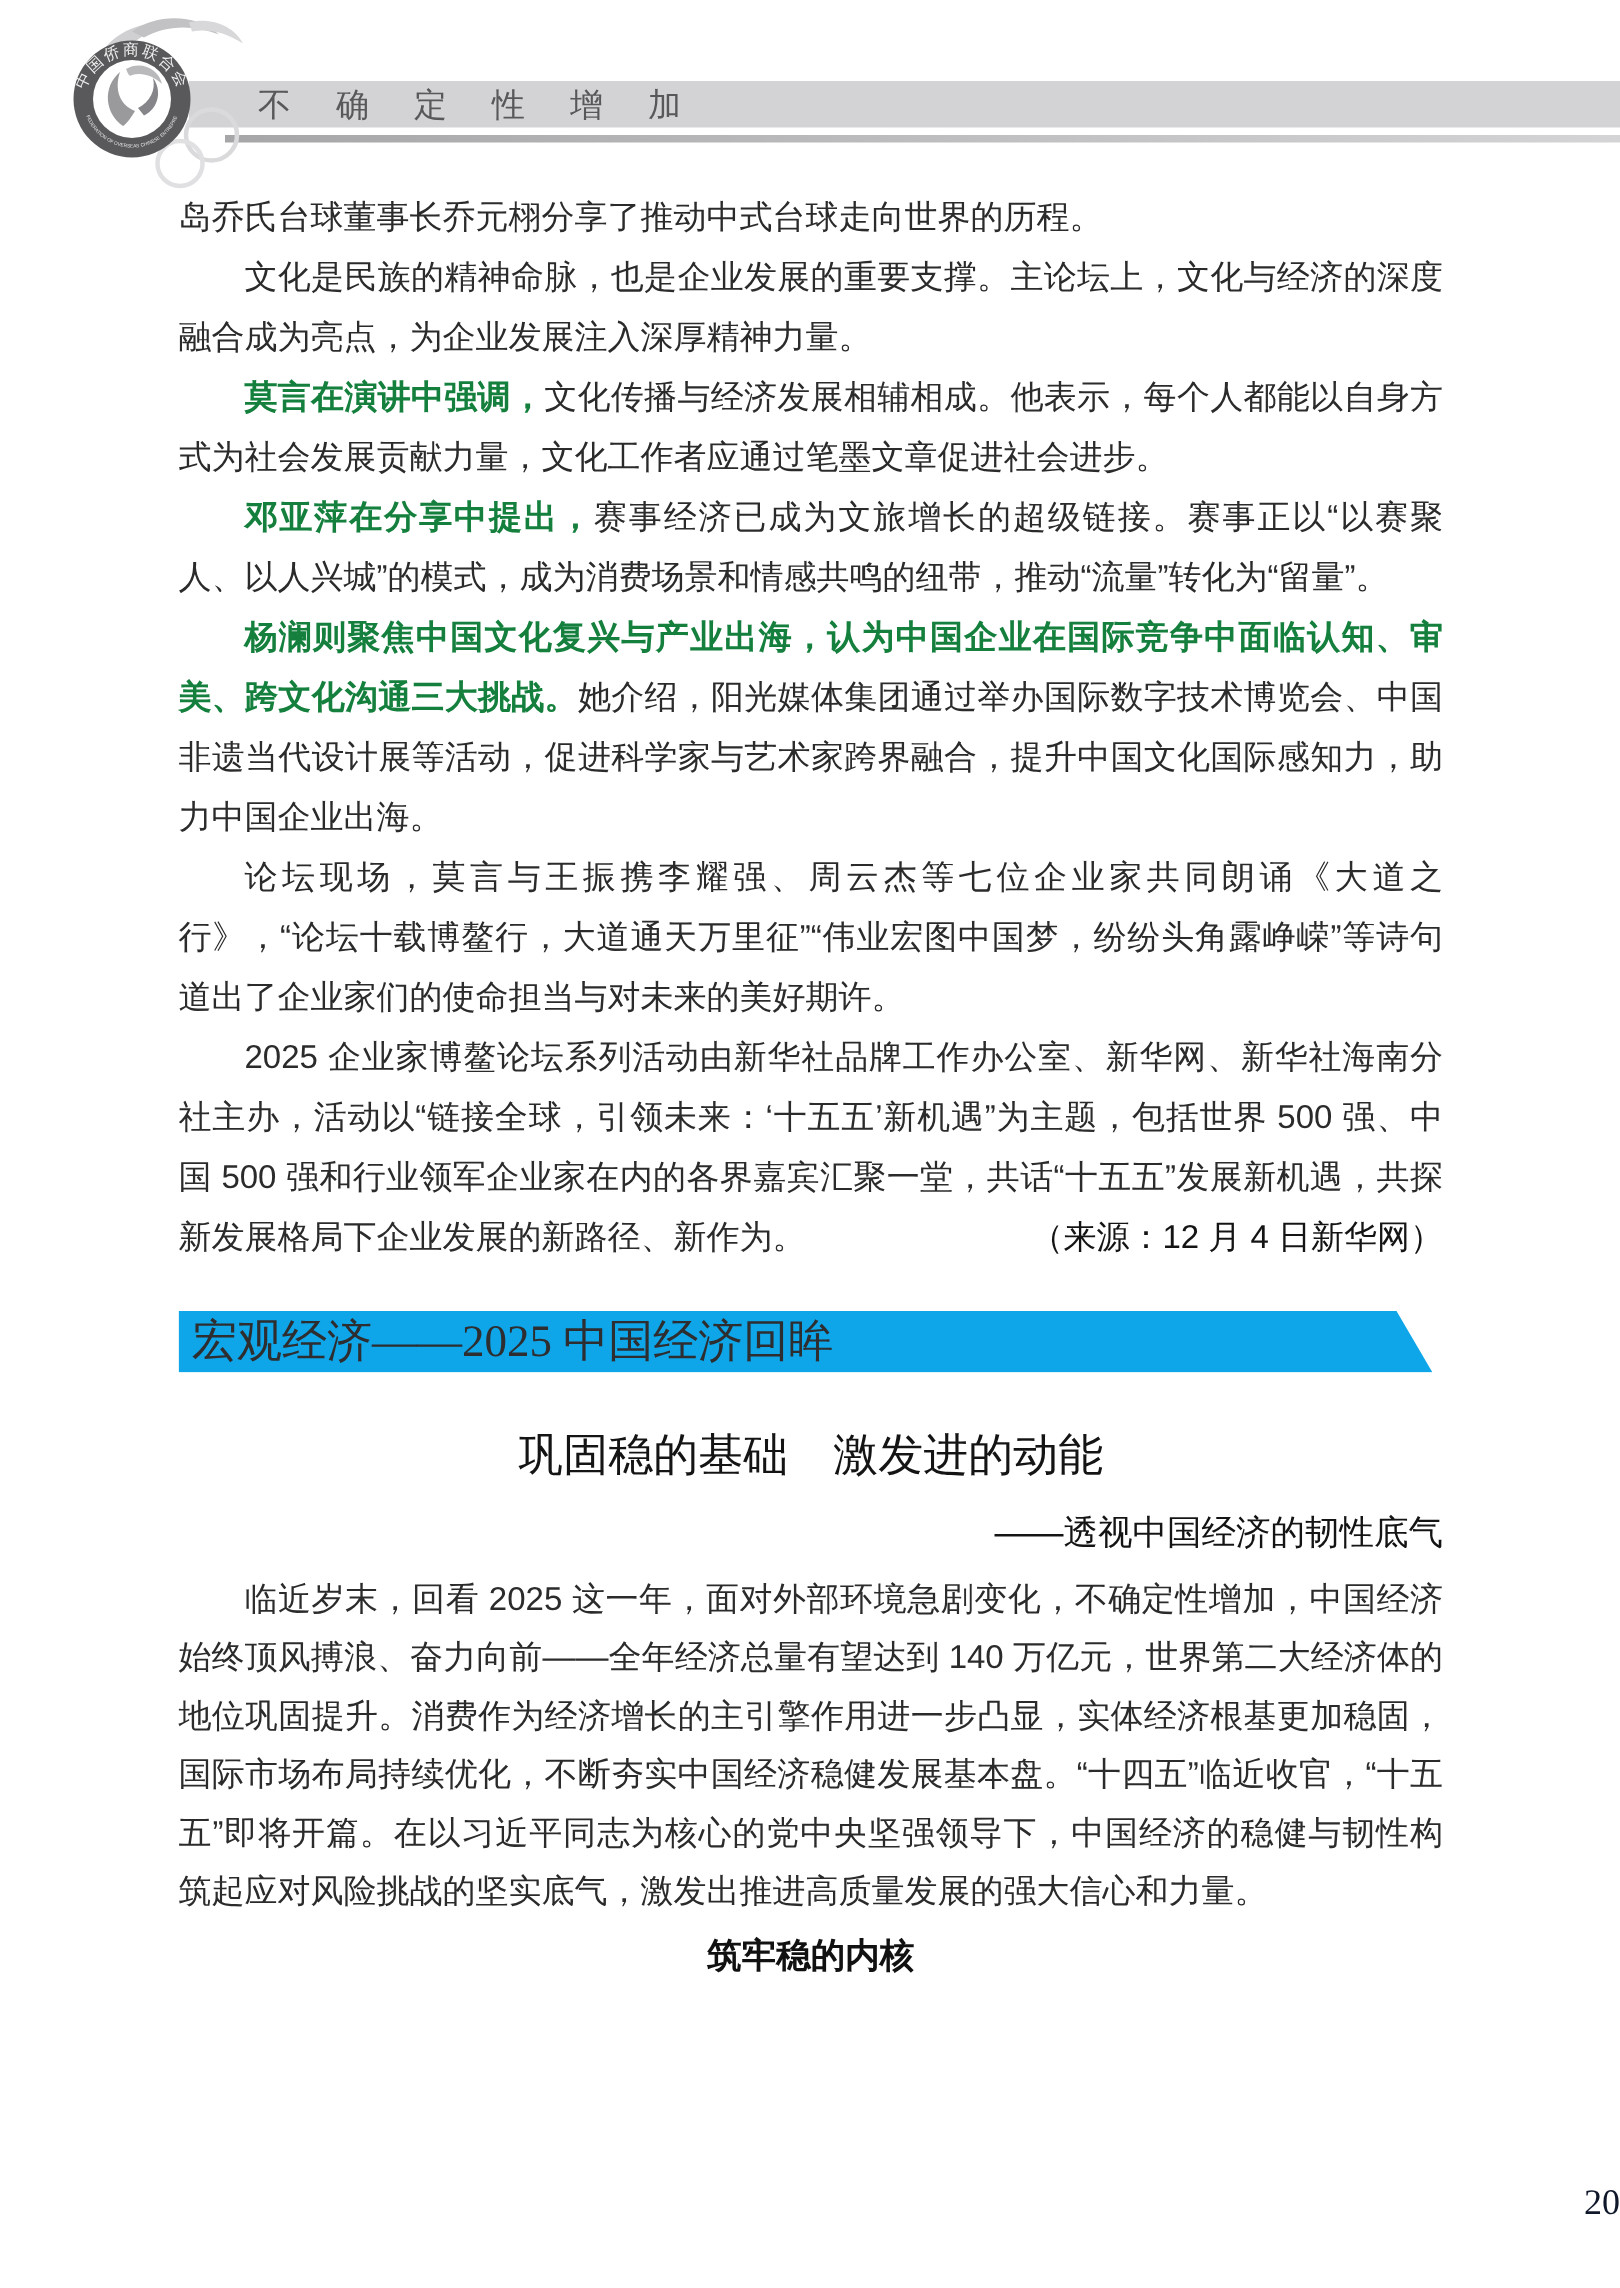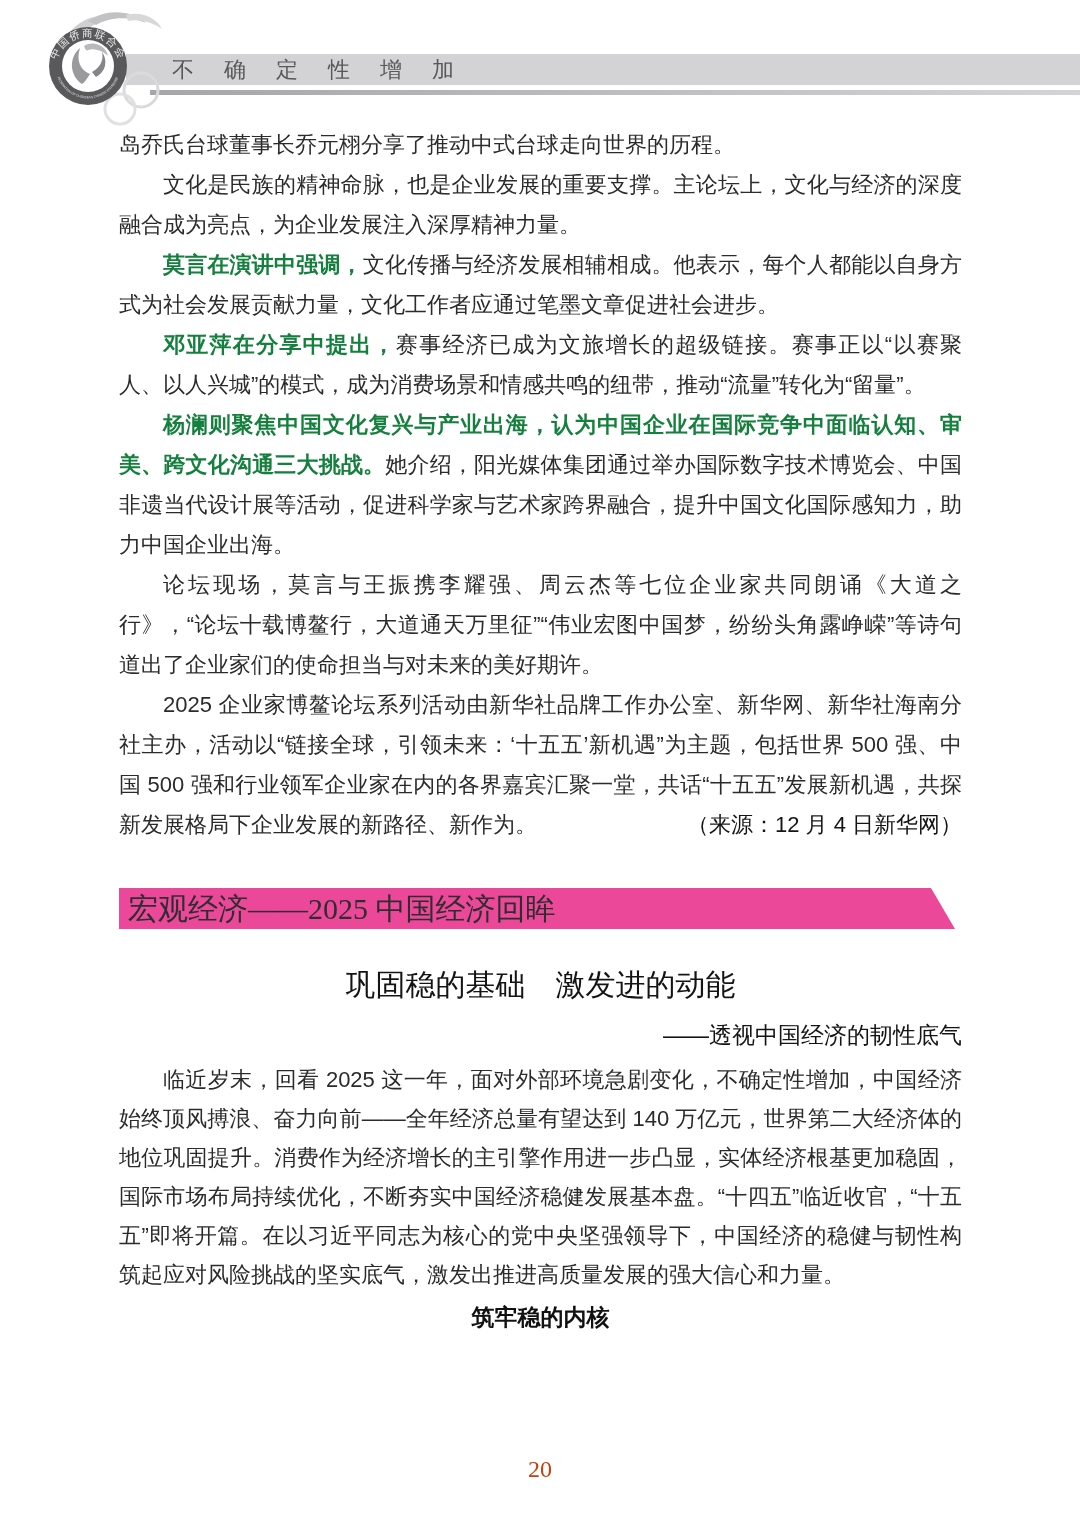--- a/index.html
+++ b/index.html
@@ -19,35 +19,35 @@
   .main{position:absolute;left:119px;top:125px;width:843px;
     font-size:22px;line-height:40px;text-align:justify;color:#2b2b2b;}
   .body-p{margin:0;text-indent:2em;}
   .no-indent{text-indent:0;}
   .lead{font-weight:bold;color:#15803d;}
   .h-center{margin:0;font-size:25px;line-height:40px;font-weight:bold;
     text-align:center;text-indent:0;color:#111111;}
   .source-line{margin-top:-40px;line-height:40px;text-align:right;
     font-weight:normal;color:#141414;}
   
-  .banner{margin-top:43px;width:836px;height:41px;line-height:41px;box-sizing:border-box;
-    padding-left:9px;background:#ec4899;color:#2e2e30;font-size:30px;text-align:left;text-indent:0;
+  .banner{margin-top:29px;width:836px;height:41px;line-height:41px;box-sizing:border-box;
+    padding-left:9px;background:#0ea5e9;color:#2e2e30;font-size:30px;text-align:left;text-indent:0;
     font-family:"Liberation Serif","DejaVu Serif",serif;
     clip-path:polygon(0 0,calc(100% - 24px) 0,100% 100%,0 100%);}
   .sec-title{margin:34px 0 0 0;font-size:30px;line-height:44px;font-weight:normal;
     text-align:center;text-indent:0;color:#141414;}
   .sec-subtitle{margin:10px 0 0 0;font-size:23px;line-height:36px;font-weight:normal;
     text-align:right;text-indent:0;color:#141414;}
   .sec-p{margin:7px 0 0 0;text-indent:2em;line-height:39px;}
   .sec-subheading{margin:4px 0 0 0;font-size:23px;line-height:38px;font-weight:bold;
     text-align:center;text-indent:0;color:#111111;}
   .sec-p2{margin:0;text-indent:2em;line-height:39px;}
   
-  .page-num{position:absolute;left:0;right:0;top:1456px;text-align:center;
-    font-family:"Liberation Serif","DejaVu Serif",serif;font-size:24px;color:#c2410c;}
+  .page-num{position:absolute;left:0;right:0;top:1456px;text-align:right;
+    font-family:"Liberation Serif","DejaVu Serif",serif;font-size:24px;color:#0f172a;}
 </style>
 </head>
 <body>
 
 <div class="page">
 
   <header>
     <div class="mast-band"></div>
     <div class="mast-line"></div>
     <div class="mast-title">不确定性增加</div>

